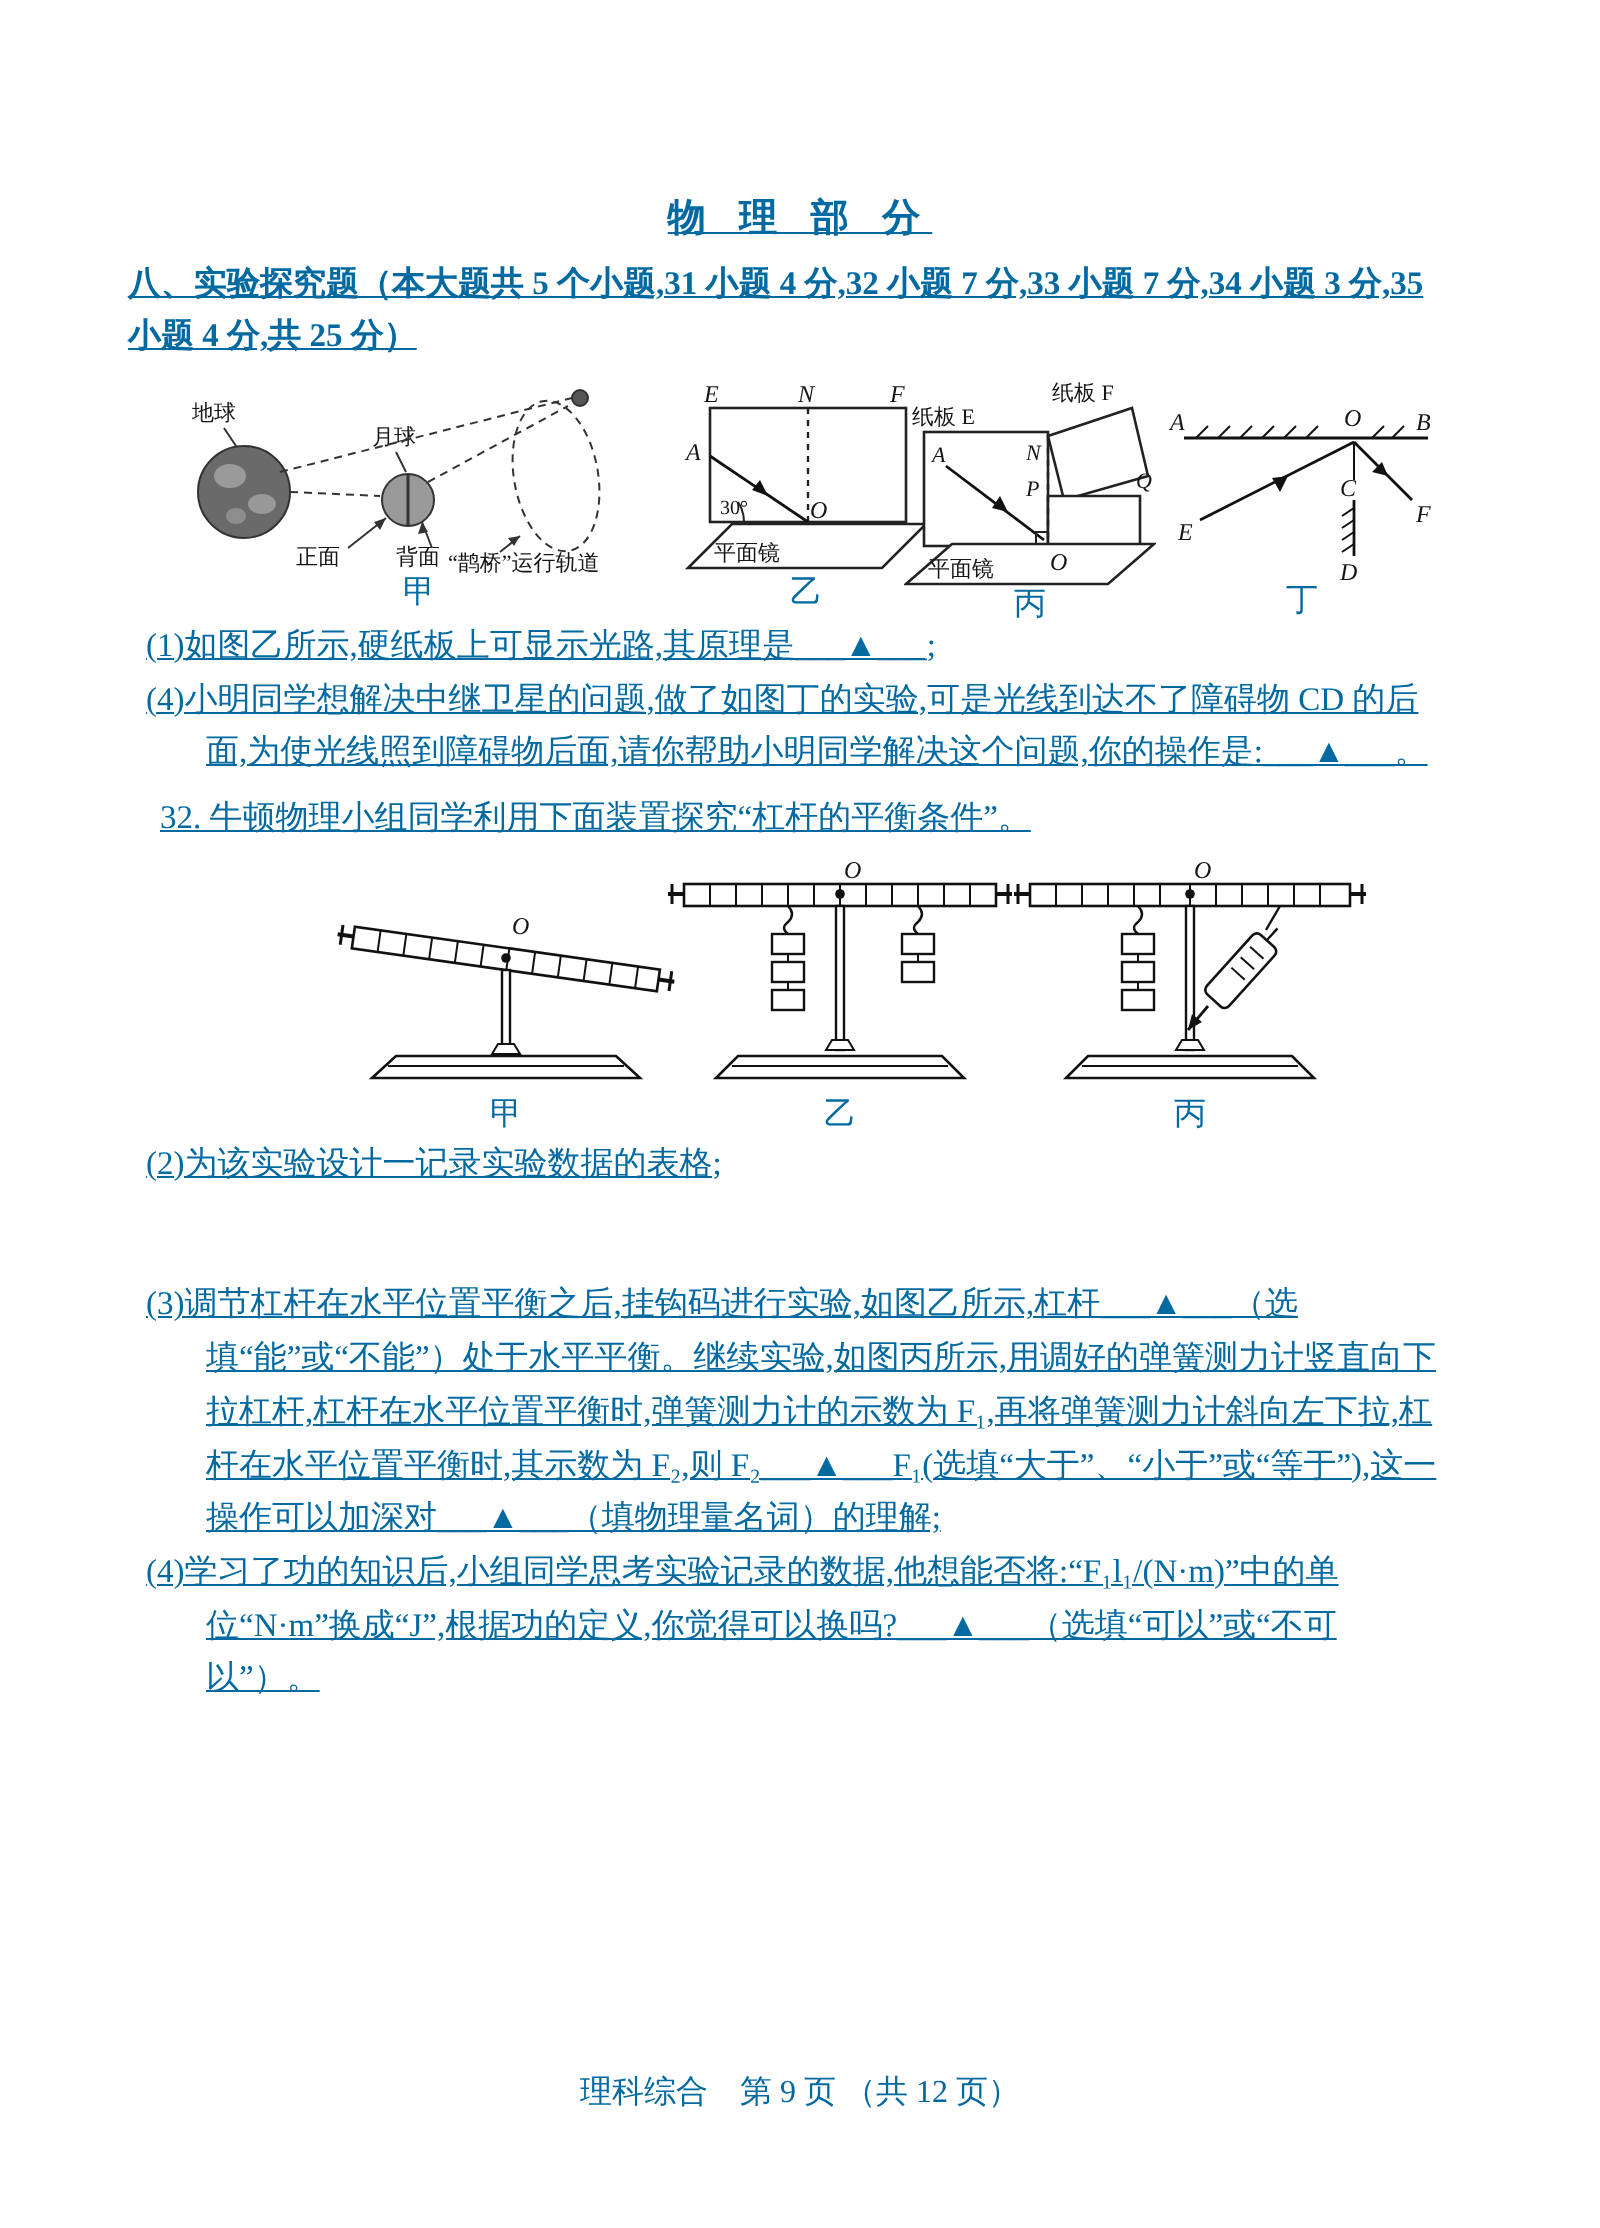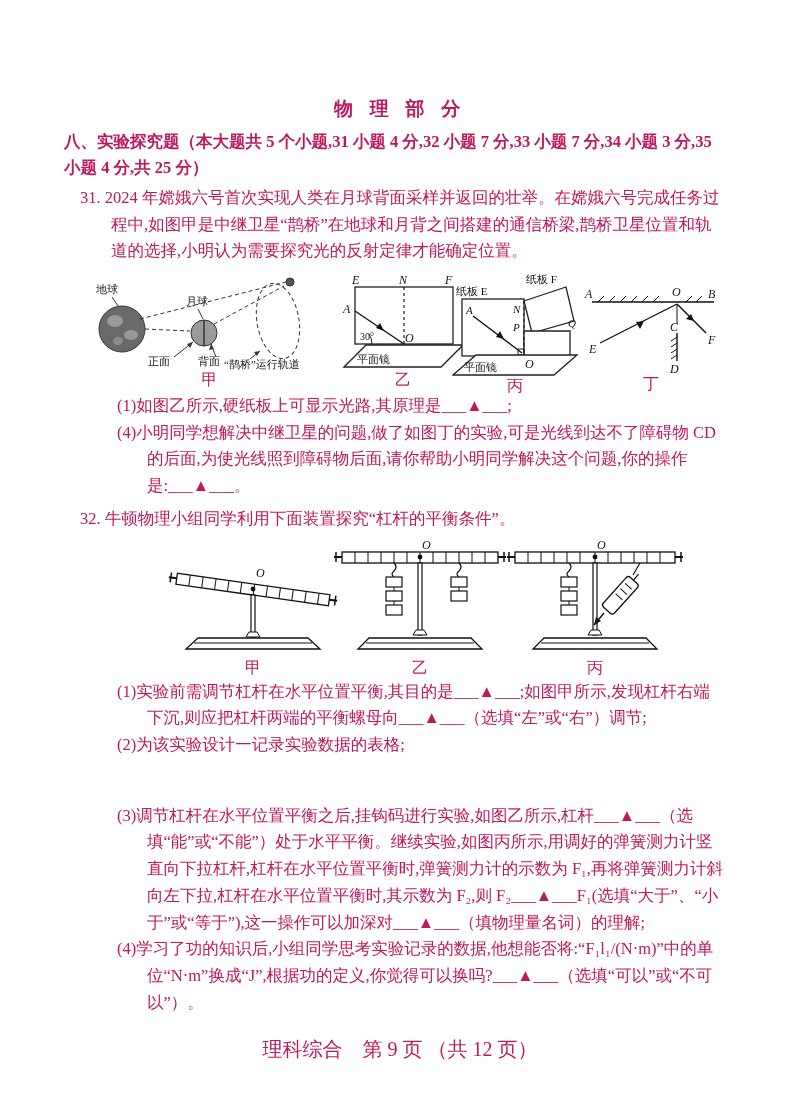--- a/index.html
+++ b/index.html
@@ -2,22 +2,23 @@
 <html><head>
 <meta charset="utf-8">
 <style>
   html,body{margin:0;padding:0;background:#e8e8e8;}
   .page{
     position:relative;
     width:800px;height:1114px;
     margin:0 auto;
     background:#ffffff;
     font-family:"Liberation Serif","DejaVu Serif",serif;
-    color:#be185d;
+    color:#0369a1;
     overflow:hidden;
+    text-decoration:underline;
   }
   .title{
     padding-top:96px;
     text-align:center;
     font-size:19px;
     font-weight:bold;
     letter-spacing:6px;
   }
   .section-heading{
     margin:7px 76px 0 64px;
@@ -26,21 +27,21 @@
     line-height:1.6;
   }
   .stem{
     margin:3px 76px 0 80px;
     font-size:16.5px;
     line-height:1.62;
     padding-left:31px;
     text-indent:-31px;
   }
   .part{
-    margin:0 76px 0 117px;
+    margin:0 76px 0 73px;
     font-size:16.5px;
     line-height:1.62;
     padding-left:30px;
     text-indent:-30px;
   }
   .fig-row{
     position:relative;
     margin-top:6px;
   }
   .fig-row1{height:122px;}
@@ -49,38 +50,37 @@
   .fig-label{
     font-size:16px;
     margin-top:0px;
     line-height:1.1;
   }
   .gap-table{height:44px;}
   .footer{
     position:absolute;
     left:0;right:0;top:1036px;
     text-align:center;
-    font-size:20px;
+    font-size:16px;
   }
   svg{display:block;}
   svg text{font-family:"Liberation Serif","DejaVu Serif",serif;fill:#151515;}
   .lbl-cn{font-size:11px;}
   .lbl-it{font-style:italic;font-size:12px;}
   .lbl-it-s{font-style:italic;font-size:11px;}
 </style>
 </head>
 <body>
 
 <div class="page">
 
   <div class="title">物 理 部 分</div>
 
   <div class="section-heading">八、实验探究题（本大题共 5 个小题,31 小题 4 分,32 小题 7 分,33 小题 7 分,34 小题 3 分,35 小题 4 分,共 25 分）</div>
 
-  <div class="stem">31. 2024 年嫦娥六号首次实现人类在月球背面采样并返回的壮举。在嫦娥六号完成任务过程中,如图甲是中继卫星“鹊桥”在地球和月背之间搭建的通信桥梁,鹊桥卫星位置和轨道的选择,小明认为需要探究光的反射定律才能确定位置。</div>
 
   <div class="fig-row fig-row1">
 
     <div class="fig" style="left:82px;width:255px;">
       <svg width="255" height="100" viewBox="0 0 255 100">
         <text x="14" y="22" class="lbl-cn">地球</text>
         <line x1="30" y1="26" x2="42" y2="44" stroke="#333" stroke-width="1"></line>
         <circle cx="40" cy="58" r="23" fill="#6a6a6a" stroke="#333"></circle>
         <ellipse cx="33" cy="50" rx="8" ry="6" fill="#9a9a9a"></ellipse>
         <ellipse cx="49" cy="64" rx="7" ry="5" fill="#999999"></ellipse>
@@ -294,21 +294,20 @@
           <line x1="116" y1="60" x2="125" y2="60" stroke="#111"></line>
           <line x1="120" y1="30" x2="120" y2="38" stroke="#111" stroke-width="1.2"></line>
         </g>
         <line x1="104" y1="76" x2="94" y2="88" stroke="#111" stroke-width="1.4"></line>
         <polygon points="94,88 96,80 101,84" fill="#111"></polygon>
       </svg>
       <div class="fig-label">丙</div>
     </div>
   </div>
 
-  <div class="part">(1)实验前需调节杠杆在水平位置平衡,其目的是___▲___;如图甲所示,发现杠杆右端下沉,则应把杠杆两端的平衡螺母向___▲___（选填“左”或“右”）调节;</div>
   <div class="part">(2)为该实验设计一记录实验数据的表格;</div>
   <div class="gap-table"></div>
   <div class="part">(3)调节杠杆在水平位置平衡之后,挂钩码进行实验,如图乙所示,杠杆___▲___（选填“能”或“不能”）处于水平平衡。继续实验,如图丙所示,用调好的弹簧测力计竖直向下拉杠杆,杠杆在水平位置平衡时,弹簧测力计的示数为 F₁,再将弹簧测力计斜向左下拉,杠杆在水平位置平衡时,其示数为 F₂,则 F₂___▲___F₁(选填“大于”、“小于”或“等于”),这一操作可以加深对___▲___（填物理量名词）的理解;</div>
   <div class="part">(4)学习了功的知识后,小组同学思考实验记录的数据,他想能否将:“F₁l₁/(N·m)”中的单位“N·m”换成“J”,根据功的定义,你觉得可以换吗?___▲___（选填“可以”或“不可以”）。</div>
 
   <div class="footer">理科综合　第 9 页 （共 12 页）</div>
 
 </div>
 
 </body></html>

